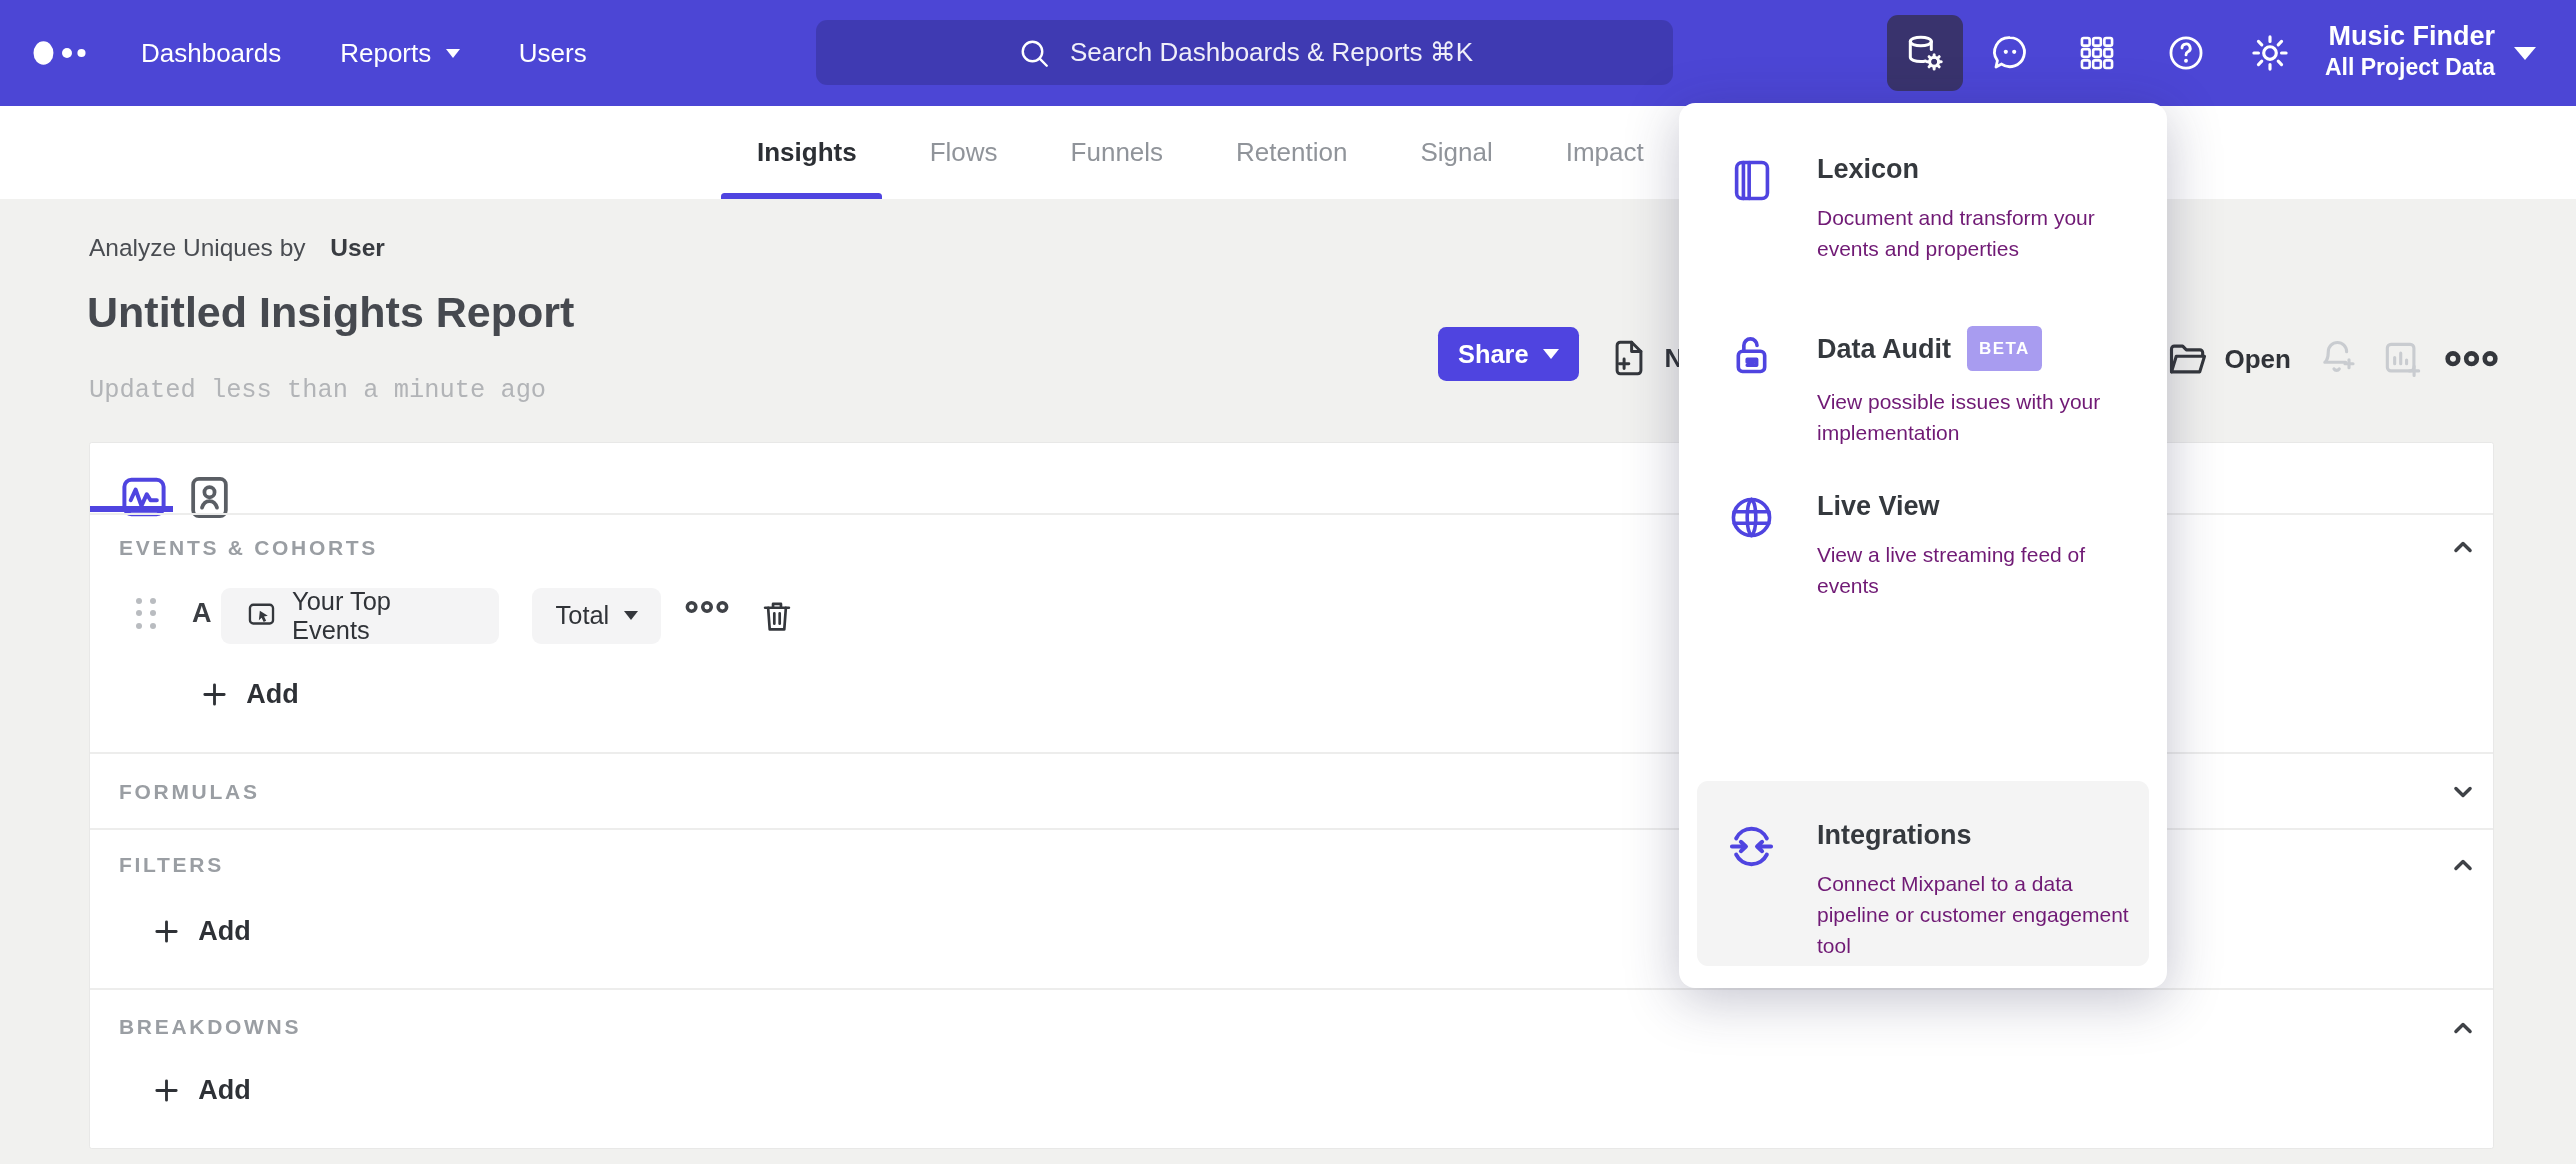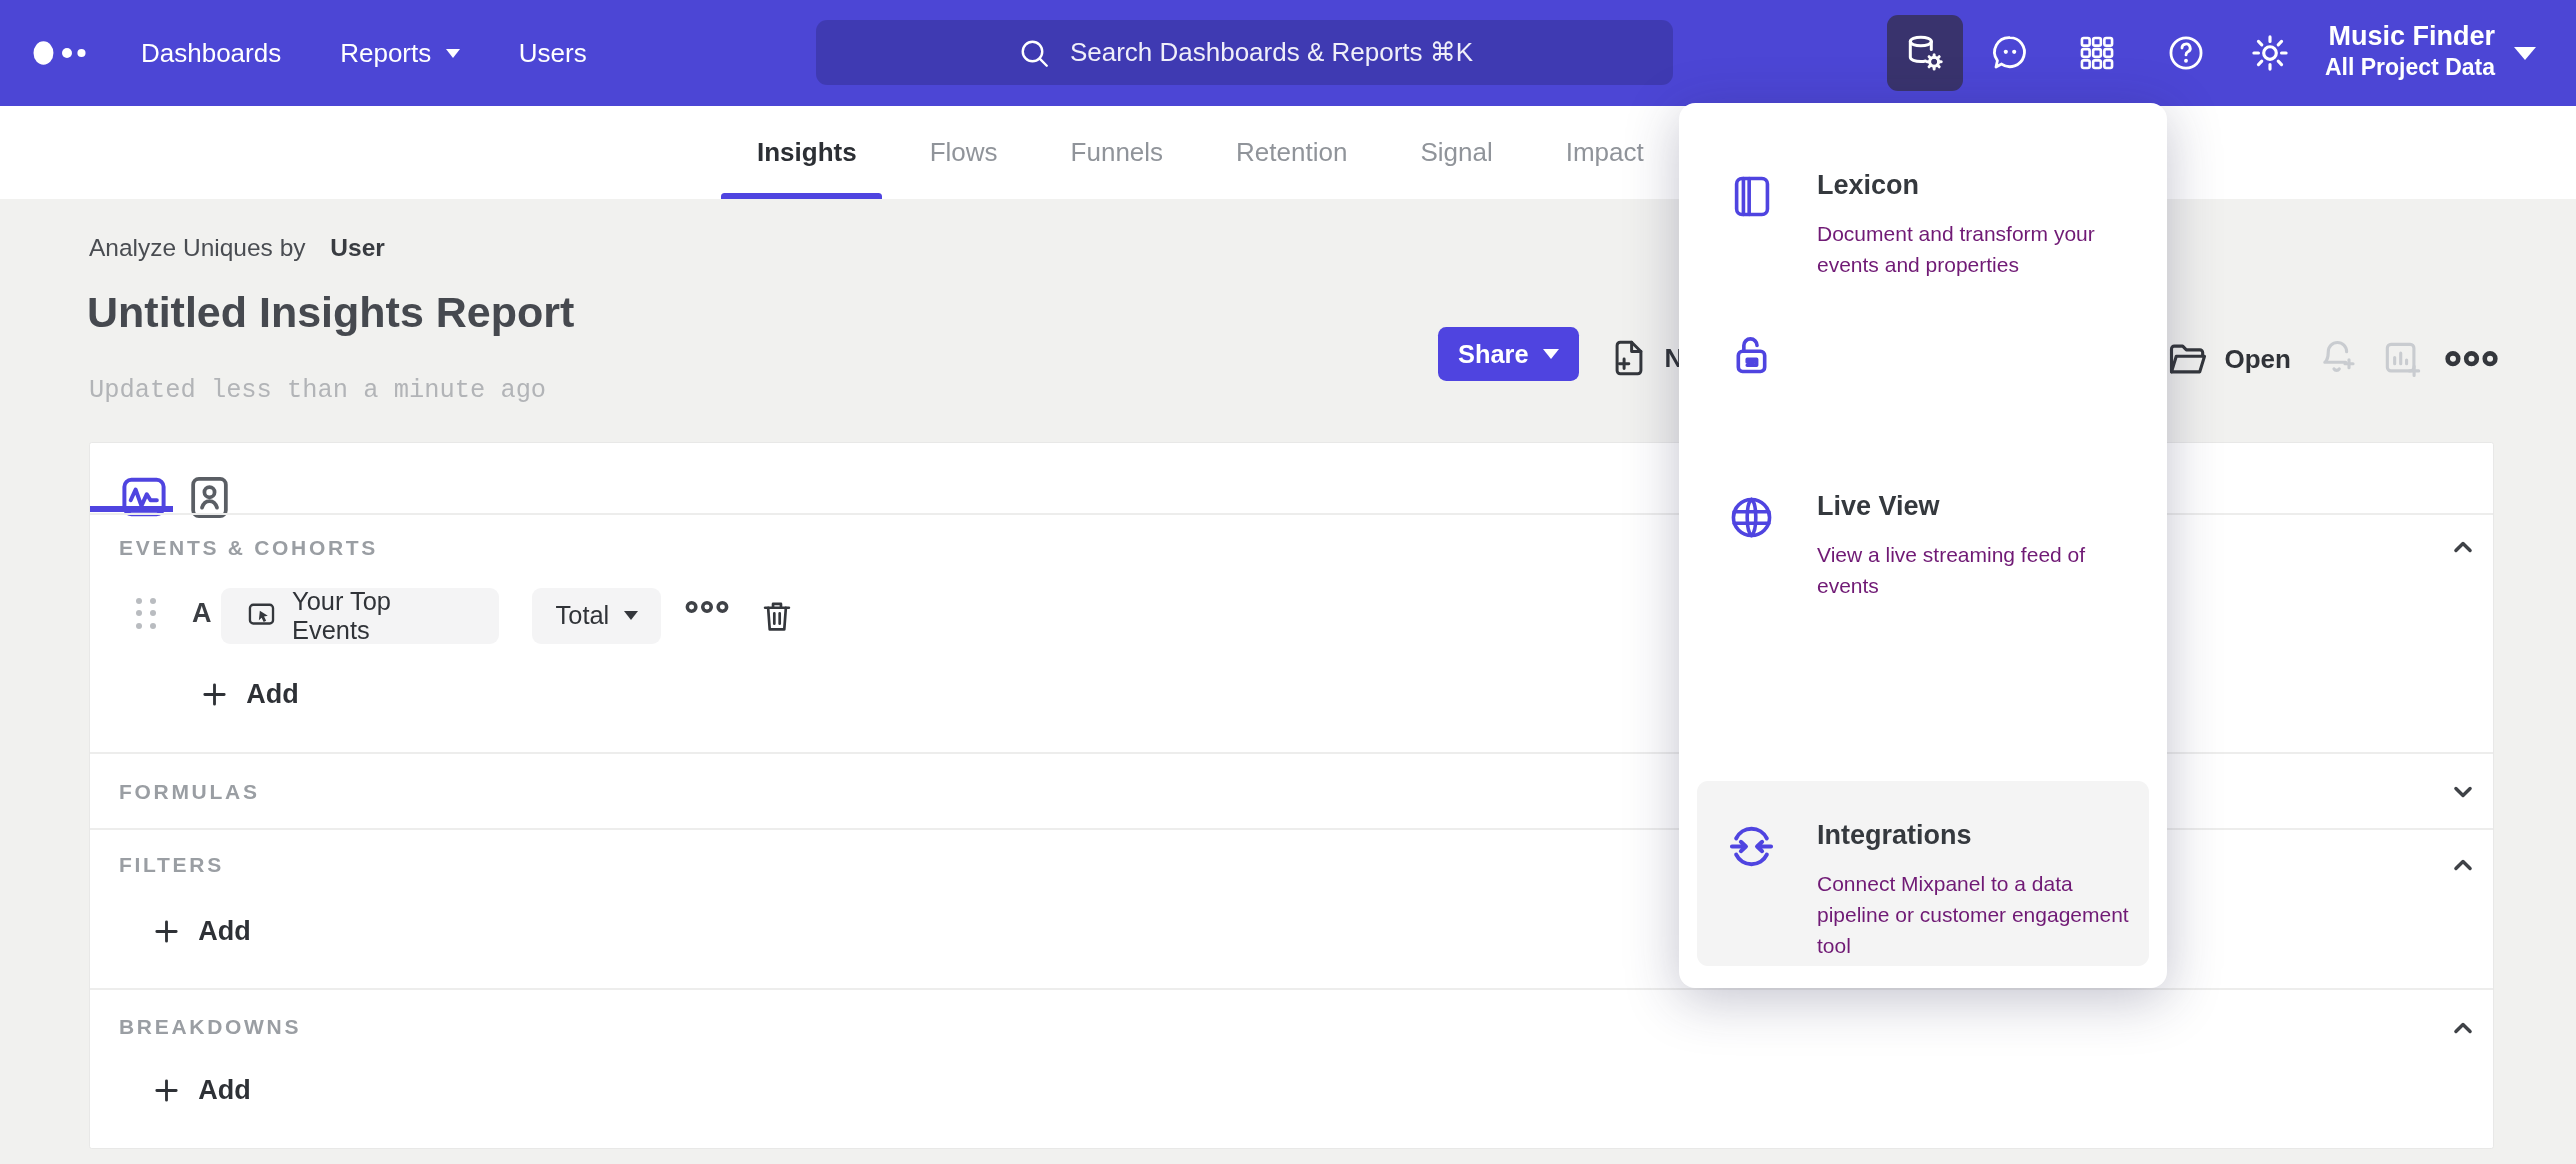--- a/index.html
+++ b/index.html
@@ -325,37 +325,44 @@
     <div class="add-btn" style="left:61px; top:632px;">
       <svg width="31" height="31" viewBox="0 0 24 24" fill="none" stroke="#2e3136" stroke-width="2.2" stroke-linecap="round">
           <path d="M12 4.5v15M4.5 12h15"></path>
         </svg>
       <span>Add</span>
     </div>
   </section>
 
   <aside class="menu-panel">
 
-    <div class="menu-item" style="top:64px;">
+    <div class="menu-item" style="top:48px;">
       <svg class="mi-icon" viewBox="0 0 24 24" fill="none" stroke="#4f44e0" stroke-width="1.7" stroke-linecap="round" stroke-linejoin="round">
         <rect x="5" y="3.5" width="14.5" height="17" rx="2.6"></rect>
         <path d="M8.2 3.5v17M10.9 3.5v17"></path>
       </svg>
       <div>
         <div class="mi-title">Lexicon</div>
         <div class="mi-desc">Document and transform your events and properties</div>
       </div>
     </div>
 
     <div class="menu-item" style="top:223px;">
       <svg class="mi-icon" viewBox="0 0 24 24" fill="none" stroke="#4f44e0" stroke-width="1.7" stroke-linecap="round" stroke-linejoin="round">
         <path d="M8.4 10V7.3a3.1 3.1 0 0 1 6.2 0"></path>
         <rect x="5.8" y="10" width="12.4" height="9.5" rx="2"></rect>
         <path d="M10 16.6h4.4v-2.8H10v1.4h2.8"></path>
       </svg>
+      <div>
+        <div class="mi-title">
+          <span>Data Audit</span>
+          <span class="beta-badge">BETA</span>
+        </div>
+        <div class="mi-desc">View possible issues with your implementation</div>
+      </div>
     </div>
 
     <div class="menu-item" style="top:385px;">
       <svg class="mi-icon" viewBox="0 0 24 24" fill="none" stroke="#4f44e0" stroke-width="1.7" stroke-linecap="round" stroke-linejoin="round">
         <circle cx="12" cy="12" r="8.5"></circle>
         <path d="M3.8 9.3h16.4M3.8 14.7h16.4"></path>
         <path d="M12 3.5c2.7 2.3 2.7 14.7 0 17M12 3.5c-2.7 2.3-2.7 14.7 0 17"></path>
       </svg>
       <div>
         <div class="mi-title">Live View</div>

